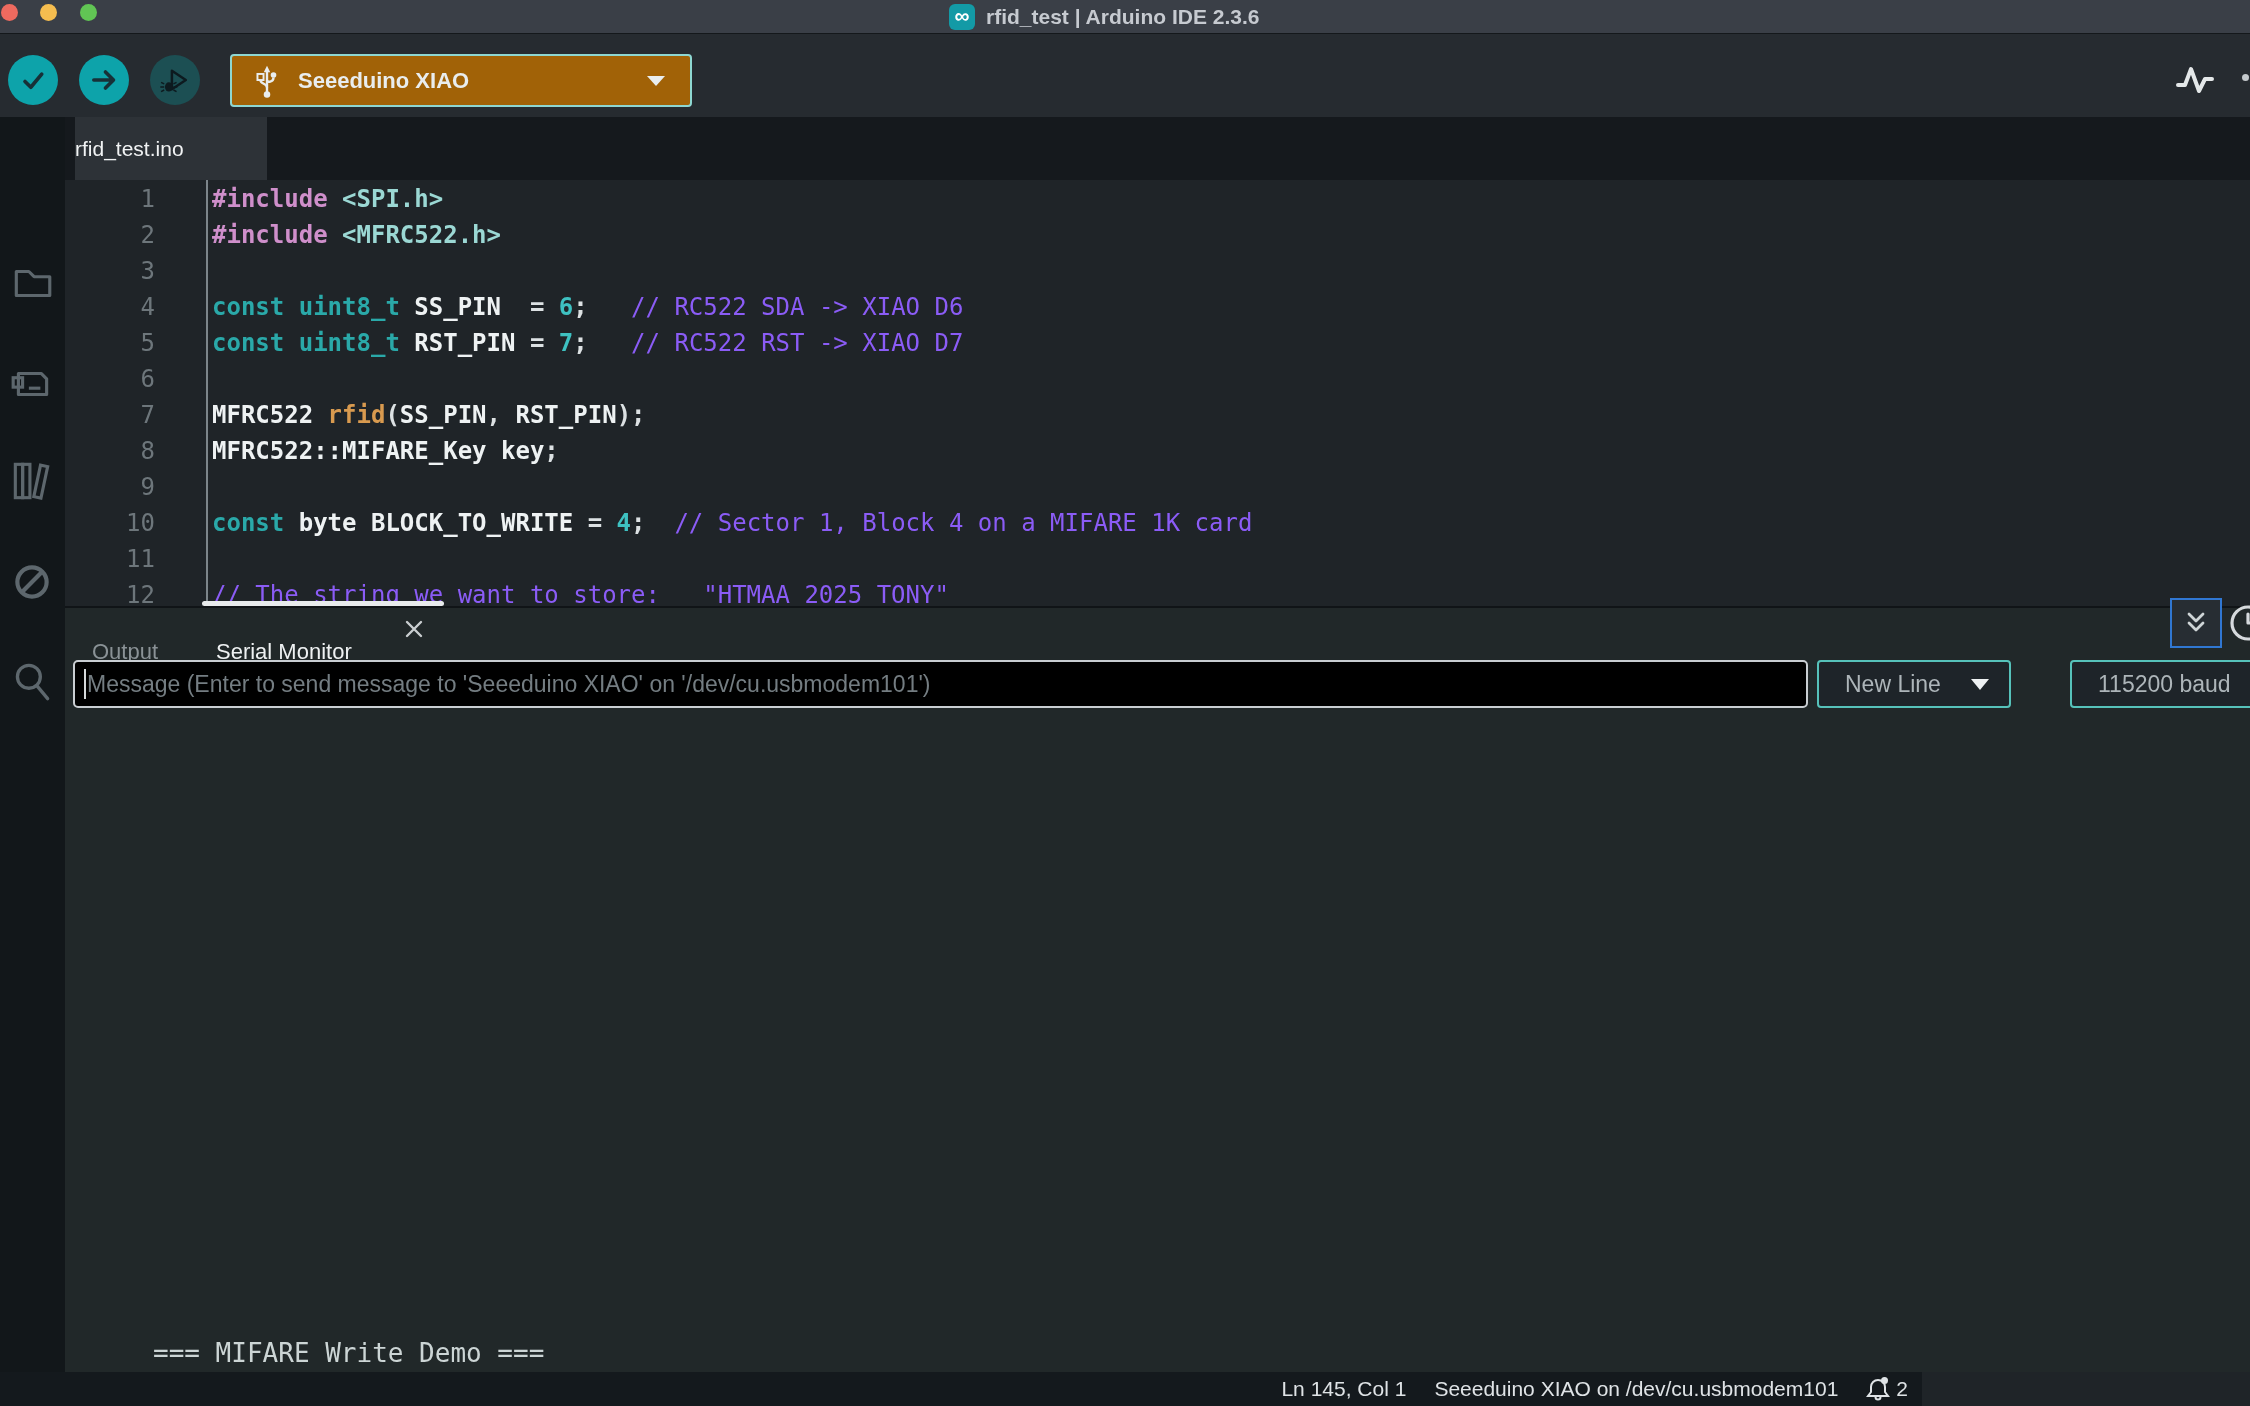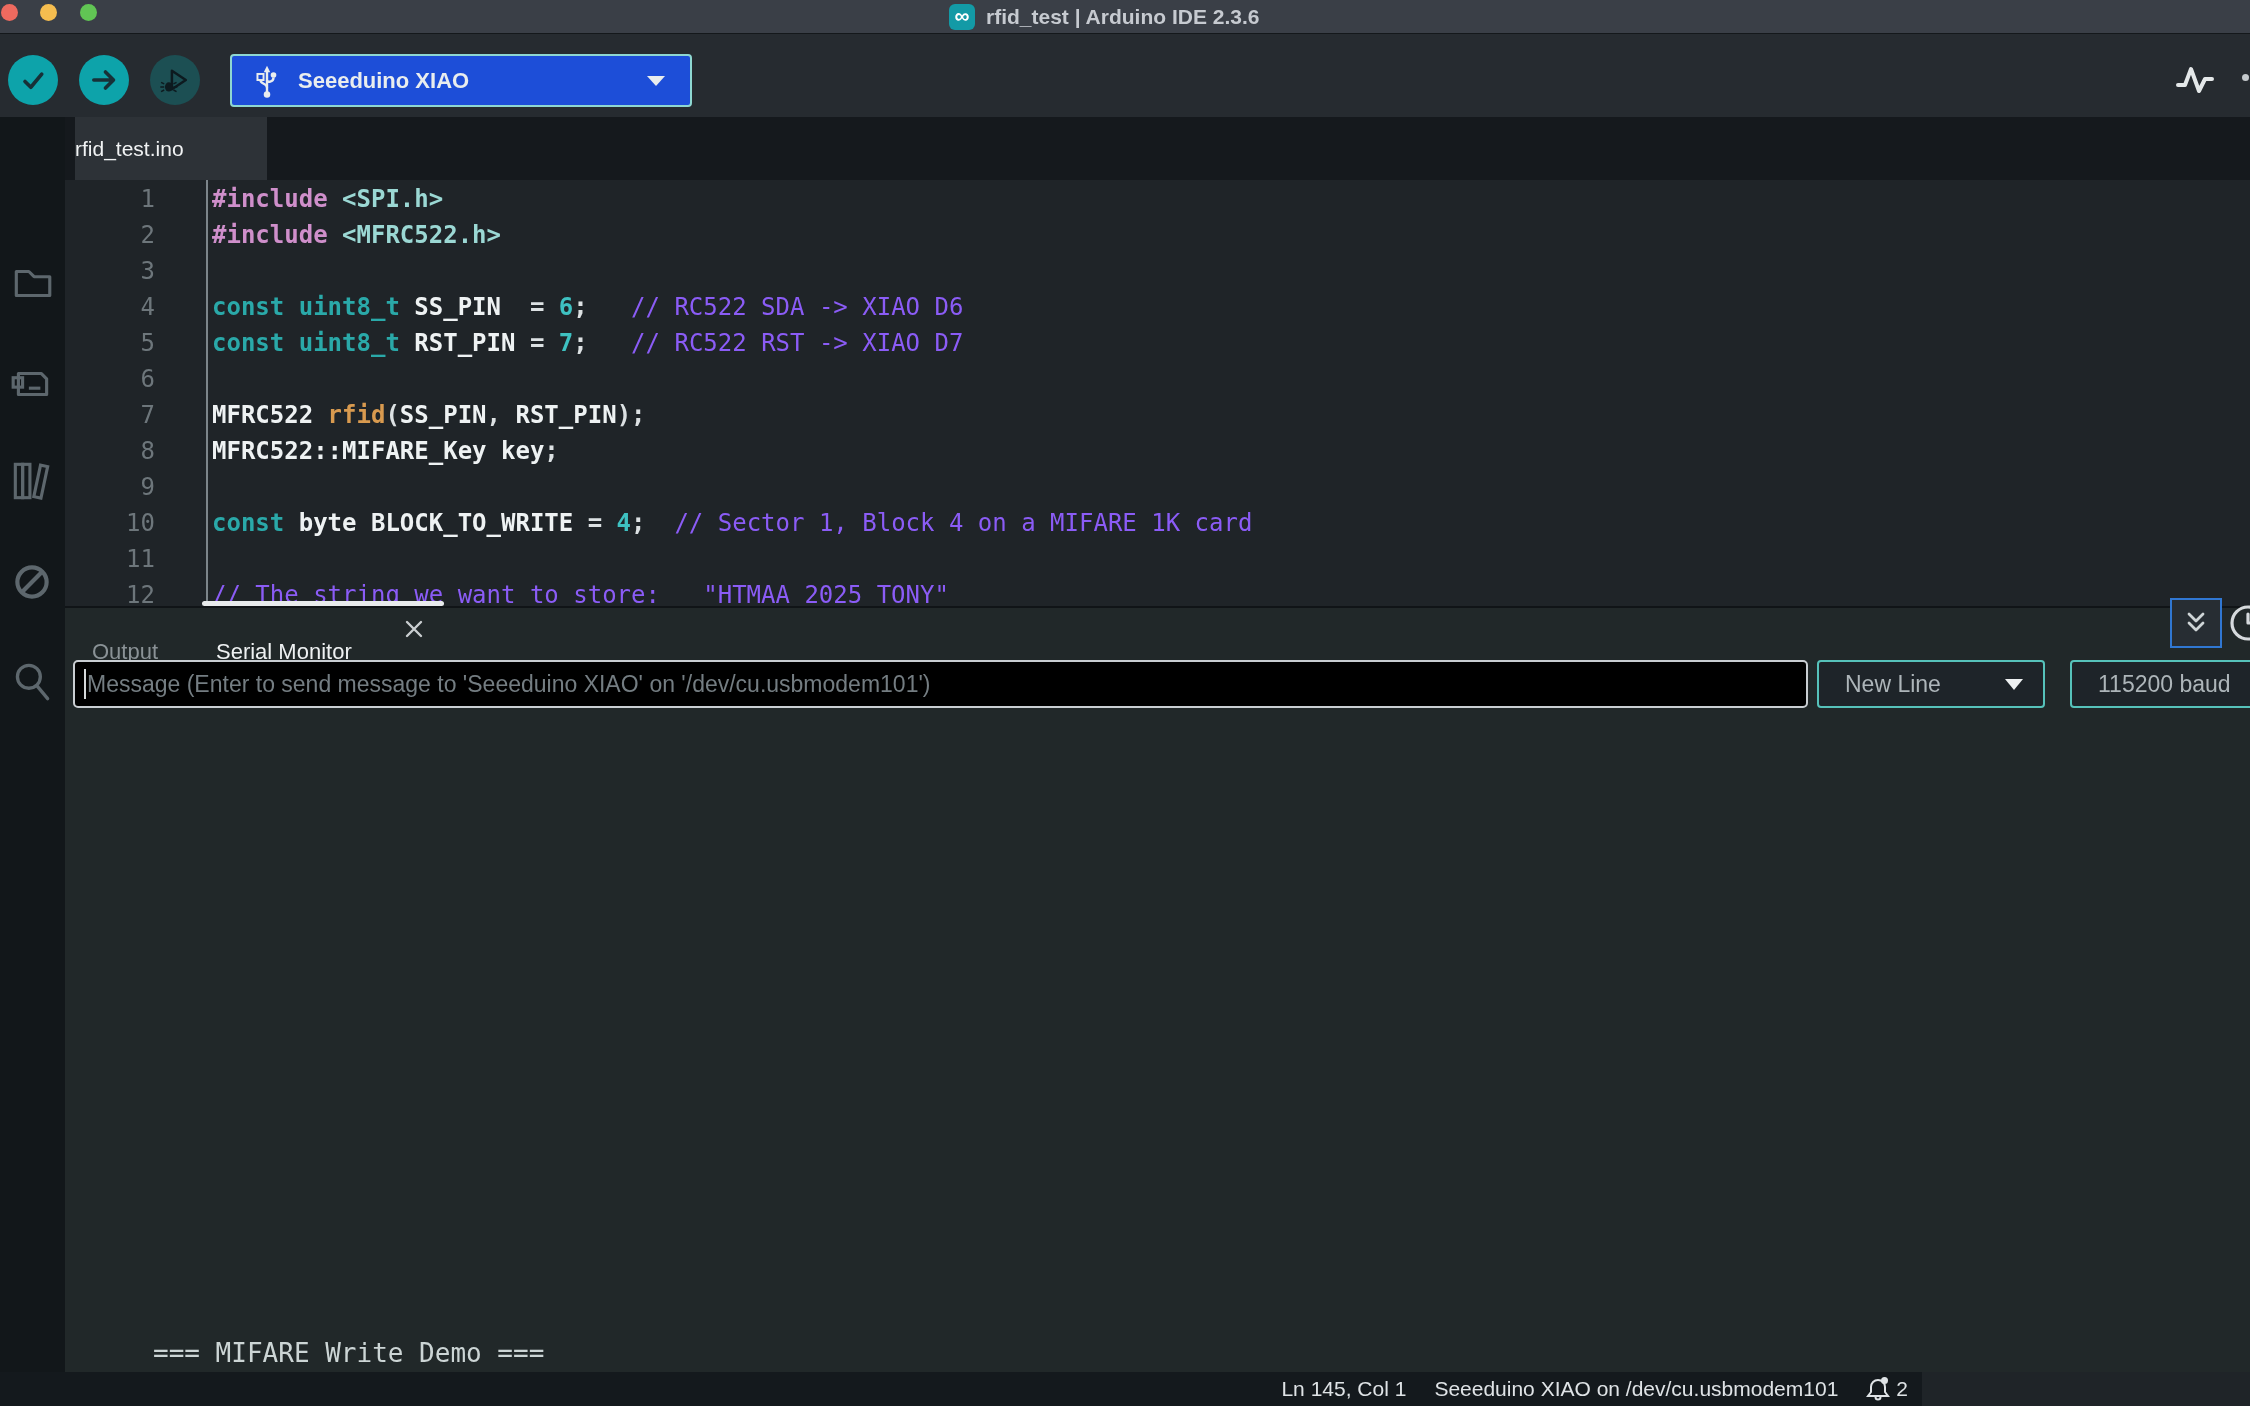--- a/index.html
+++ b/index.html
@@ -24,21 +24,21 @@
   .title-text { margin-left:11px; color:#c6cad0; font-size:21px; font-weight:700; }
 
   
   .toolbar { position:absolute; left:0; top:33px; width:2250px; height:84px; background:#262b30; border-top:1px solid #14181b; }
   .tb-circle { position:absolute; top:21px; width:50px; height:50px; border-radius:50%;
                display:flex; align-items:center; justify-content:center; }
   .tb-verify { left:8px;  background:#0da3aa; }
   .tb-upload { left:79px; background:#0da3aa; }
   .tb-debug  { left:150px; background:#1c4f53; }
   .board-select { position:absolute; left:230px; top:20px; width:462px; height:53px;
-                  background:#1d4ed8; border:2px solid #8ed7d1; border-radius:4px;
+                  background:#a16207; border:2px solid #8ed7d1; border-radius:4px;
                   display:flex; align-items:center; }
   .board-usb { margin-left:22px; }
   .board-label { margin-left:18px; color:#e9edee; font-size:22px; font-weight:700; flex:1; }
   .board-caret { margin-right:24px; }
   .plotter { position:absolute; left:2172px; top:23px; }
   .partial-icon-dot { position:absolute; left:2242px; top:40px; width:7px; height:7px; border-radius:50%; background:#c4c9cc; }
 
   
   .sidebar { position:absolute; left:0; top:117px; width:65px; height:1255px; background:#12171a; }
   .side-icon { position:absolute; left:9px; width:46px; height:50px; }
@@ -81,21 +81,21 @@
 
   .msg-input { position:absolute; left:73px; top:660px; width:1735px; height:48px;
                background:#000; border:2px solid #c9ced2; border-radius:5px; }
   .msg-placeholder { margin-left:12px; line-height:44px; color:#747d82; font-size:23px;
                      white-space:nowrap; overflow:hidden; }
   .msg-caret { position:absolute; left:9px; top:7px; width:2px; height:30px; background:#d5d9db; }
 
   .mini-select { position:absolute; top:660px; height:48px; background:#1e2429;
                  border:2px solid #56c2ba; border-radius:4px;
                  display:flex; align-items:center; }
-  .sel-newline { left:1817px; width:228px; }
+  .sel-newline { left:1817px; width:194px; }
   .sel-baud { left:2070px; width:196px; }
   .sel-label { margin-left:26px; color:#adb5b9; font-size:23px; flex:1; white-space:nowrap; }
   .sel-caret { margin-right:20px; }
 
   .serial-output { position:absolute; left:88px; top:727px; width:2100px;
                    font-family:"DejaVu Sans Mono", monospace; font-size:26px; color:#ccd5d5; }
   .sline { height:36px; line-height:36px; white-space:pre; }
 
   
   .statusbar { position:absolute; left:0; top:1372px; width:1922px; height:34px; background:#14191d; }

